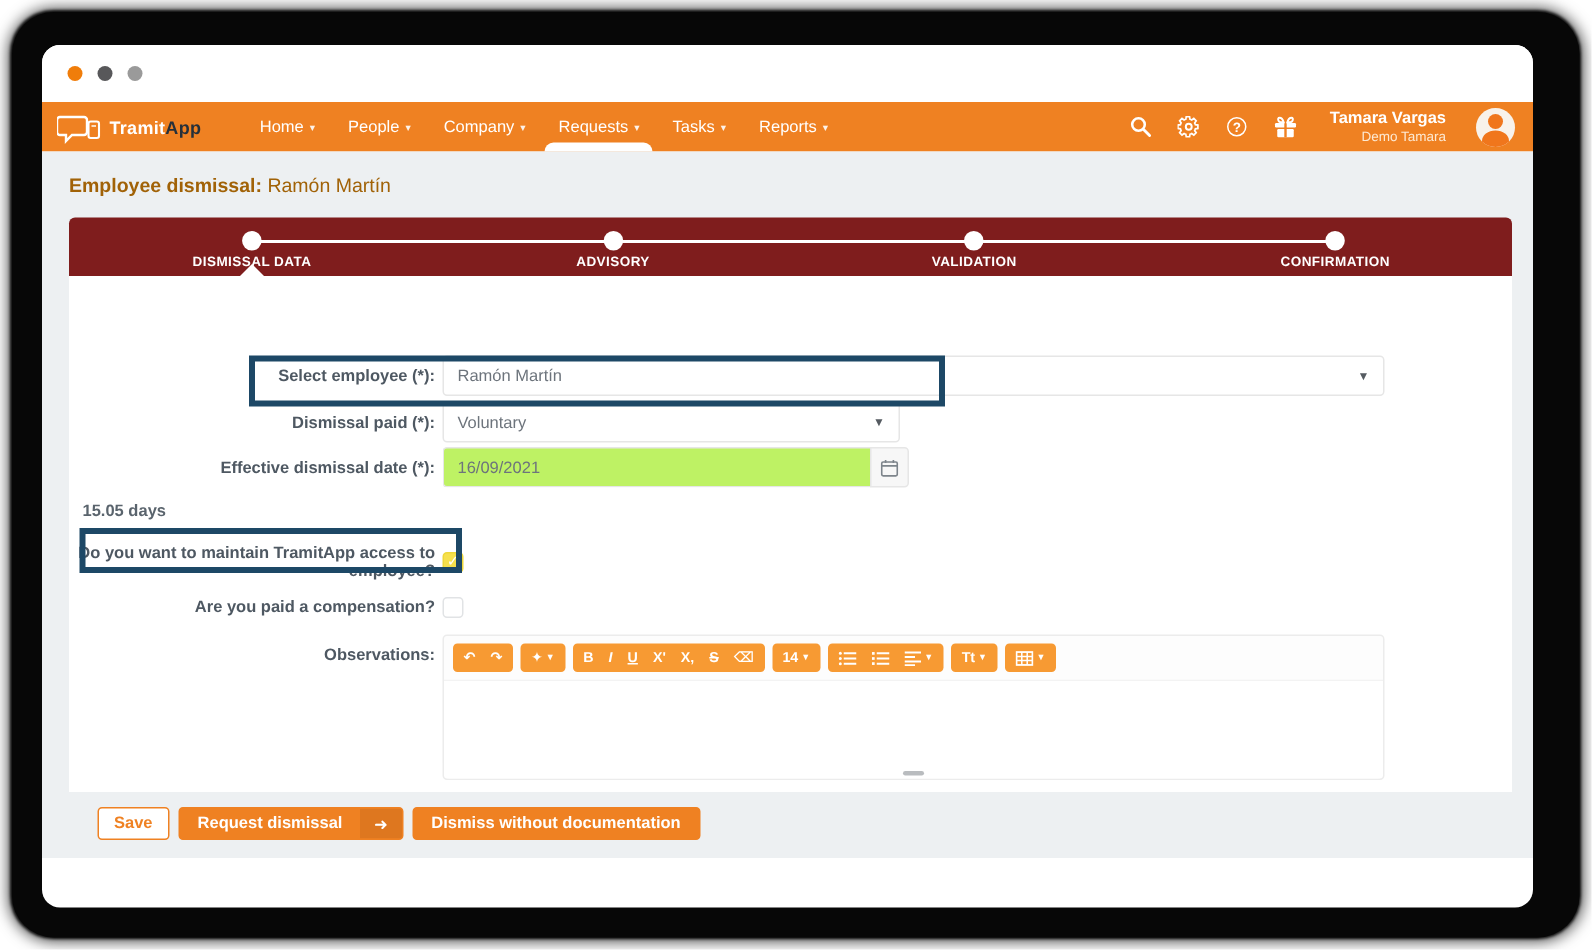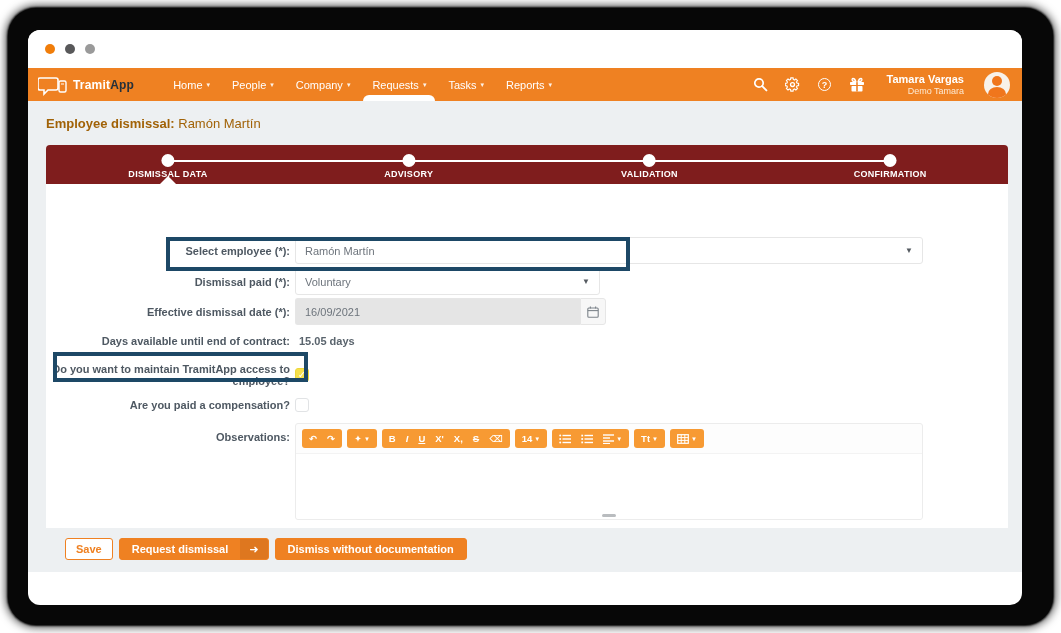--- a/index.html
+++ b/index.html
@@ -77,21 +77,21 @@
   .fctrl { margin-left:5px; }
   .selectbox {
     height:27px; background:#fff; border:1px solid #e6e6e6; border-radius:3px;
     display:flex; align-items:center; justify-content:space-between; padding:0 9px;
     font-size:11px; color:#6d747c; cursor:pointer;
   }
   .selcaret { font-size:8px; color:#555b61; }
   .dategroup { display:flex; }
   .dateinput {
     width:285px; height:27px; border:1px solid #e6e6e6; border-right:none; border-radius:3px 0 0 3px;
-    display:flex; align-items:center; padding:0 9px; font-size:11px; color:#6d747c; background:#e5e5e5;
+    display:flex; align-items:center; padding:0 9px; font-size:11px; color:#6d747c; background:#bef264;
   }
   .dateaddon {
     width:26px; height:27px; border:1px solid #e6e6e6; border-radius:0 3px 3px 0;
     background:#f7f7f7; display:flex; align-items:center; justify-content:center; cursor:pointer;
   }
   .value-text { font-size:11px; font-weight:bold; color:#5a646d; margin-left:9px; }
   .checkbox { width:14px; height:14px; border-radius:3px; cursor:pointer; }
   .checkbox.checked {
     background:#f6e04c; border:1px solid #eed73a; color:#fff; font-size:10px; font-weight:bold;
     display:flex; align-items:center; justify-content:center; line-height:1;
@@ -271,21 +271,20 @@
                   <rect x="0.8" y="2" width="10.4" height="9.2" rx="1" fill="none" stroke="#7d848b" stroke-width="1.1"></rect>
                   <line x1="0.8" y1="4.6" x2="11.2" y2="4.6" stroke="#7d848b" stroke-width="1.1"></line>
                   <line x1="3.4" y1="0.6" x2="3.4" y2="2.6" stroke="#7d848b" stroke-width="1.1"></line>
                   <line x1="8.6" y1="0.6" x2="8.6" y2="2.6" stroke="#7d848b" stroke-width="1.1"></line>
                 </svg>
             </div>
           </div>
         </div>
 
         <div class="frow" style="margin-top:10px">
-          <div class="flabel">Days available until end of contract:</div>
           <div class="value-text">15.05 days</div>
         </div>
 
         <div class="frow" style="margin-top:15px; height:26px">
           <div class="flabel">Do you want to maintain TramitApp access to employee?</div>
           <div class="fctrl checkbox checked">
               <span>✓</span>
             </div>
         </div>
 

